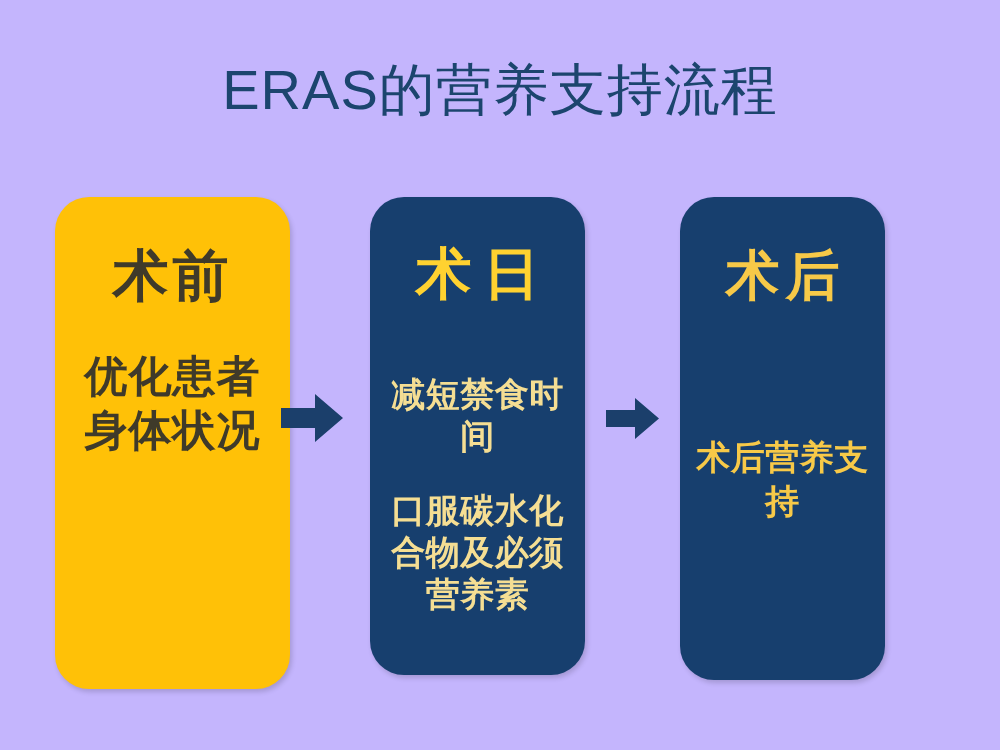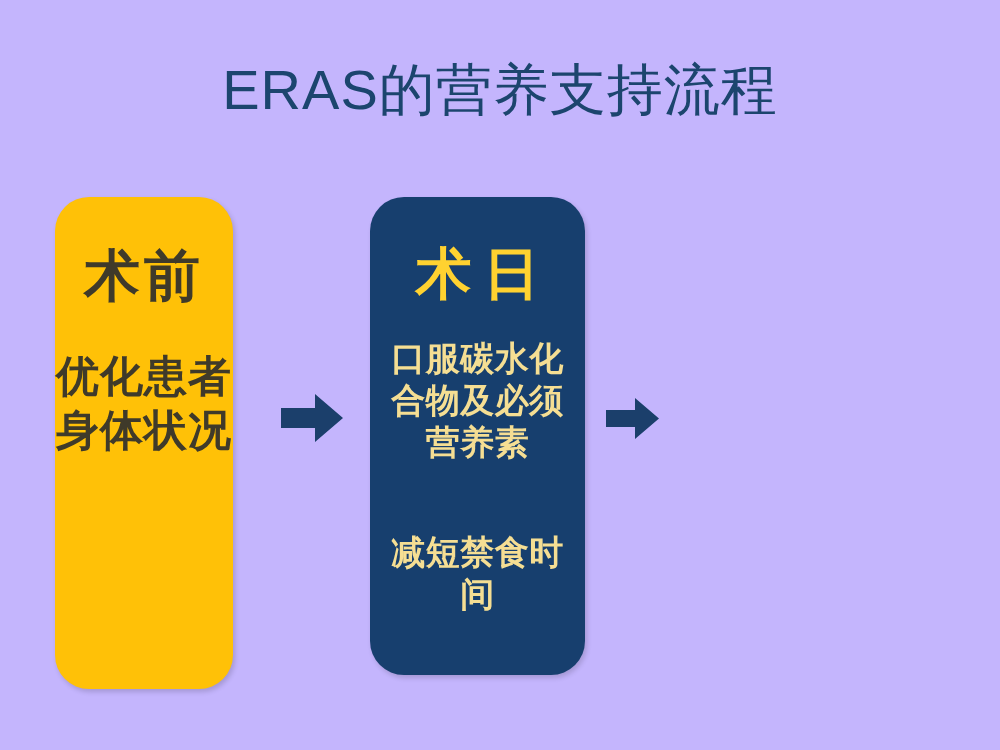--- a/index.html
+++ b/index.html
@@ -55,21 +55,21 @@
 
   .card-body-block {
     text-align: center;
     font-weight: 700;
   }
 
   
   #card-pre {
     left: 55px;
     top: 197px;
-    width: 178px;
+    width: 235px;
     height: 492px;
     background: #FFC107;
   }
   #card-pre .card-heading {
     margin-top: 48px;
     font-size: 56px;
     line-height: 62px;
     color: #3F3A2A;
     letter-spacing: 4px;
   }
@@ -170,24 +170,28 @@
   </div>
 
   <div id="arrow-1" class="arrow">
     <svg viewBox="0 0 62 52" width="62" height="52" aria-hidden="true">
       <polygon points="0,16 34,16 34,2 62,26 34,50 34,36 0,36" fill="#1B3F6B"></polygon>
     </svg>
   </div>
 
   <div id="card-day" class="card">
     <div class="card-heading">术日</div>
+    <div class="card-body-block body-1">减短禁食时间</div>
     <div class="card-body-block body-2">口服碳水化合物及必须营养素</div>
-    <div class="card-body-block body-1">减短禁食时间</div>
   </div>
 
   <div id="arrow-2" class="arrow">
     <svg viewBox="0 0 53 45" width="53" height="45" aria-hidden="true">
       <polygon points="0,14 29,14 29,2 53,22.5 29,43 29,31 0,31" fill="#1B3F6B"></polygon>
     </svg>
   </div>
 
+  <div id="card-post" class="card">
+    <div class="card-heading">术后</div>
+    <div class="card-body-block">术后营养支持</div>
+  </div>
 
 </div>
 
 </body></html>

